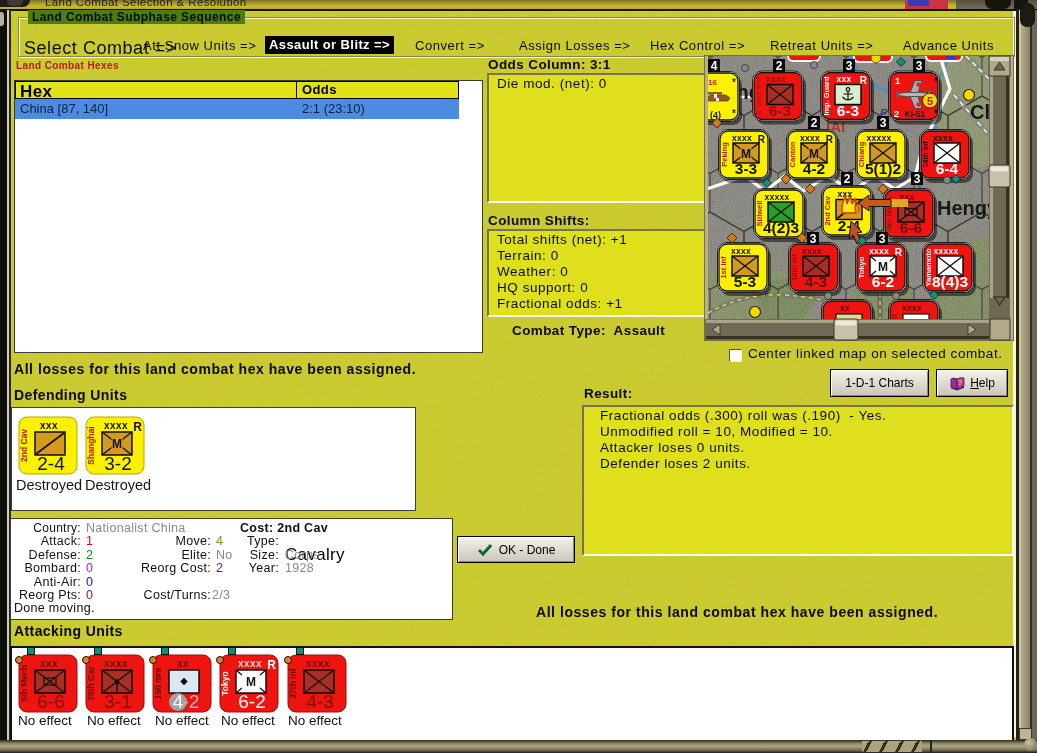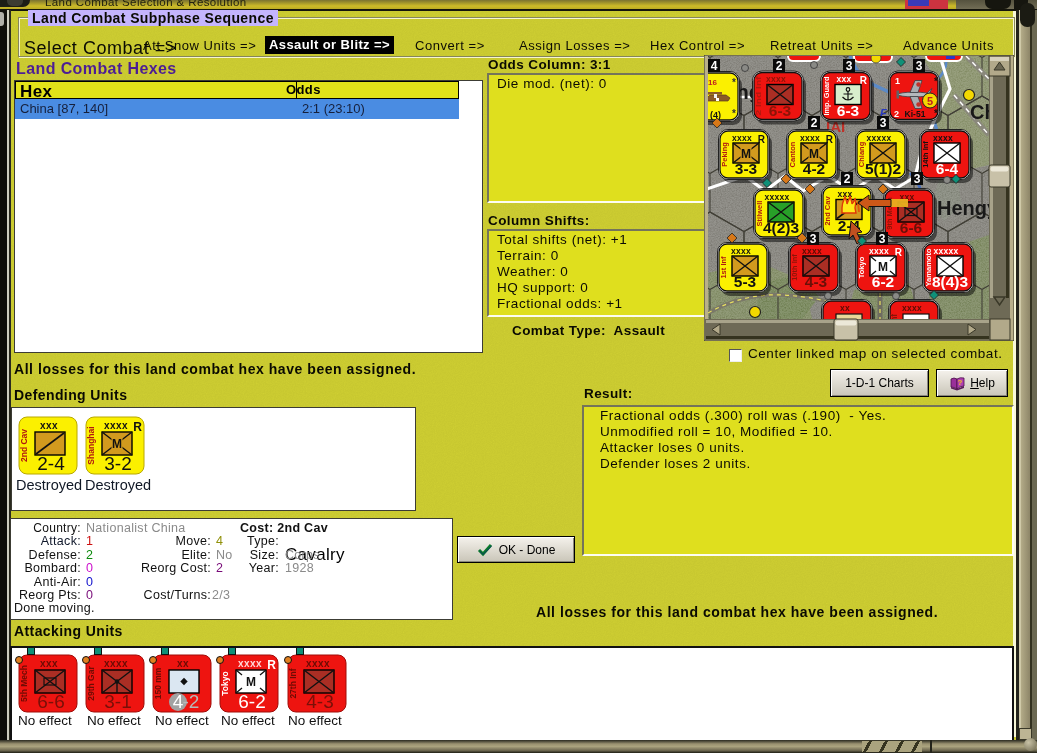--- a/index.html
+++ b/index.html
@@ -29,35 +29,35 @@
 <div class="abs" style="left:1021px;top:10px;width:9px;height:743px;background:linear-gradient(90deg,#b3ab88,#8d8568)"></div>
 <div class="abs" style="left:1030px;top:10px;width:2px;height:743px;background:#32301f"></div>
 <div class="abs" style="left:1032px;top:10px;width:5px;height:743px;background:#6b6852"></div>
 <div class="abs" style="left:1020px;top:3px;width:15px;height:24px;background:#1b1b13;border-radius:7px"></div>
 <div class="abs" style="left:1019px;top:728px;width:13px;height:12px;background:#bdb594;border:1px solid #3a3828"></div>
 <div class="abs" style="left:0;top:740px;width:1037px;height:13px;background:linear-gradient(#2a2a20,#9a9270 30%,#aaa37e 50%,#6e6850 80%,#1c1c12)"></div>
 <div class="abs" style="left:862px;top:741px;width:60px;height:11px;background:repeating-linear-gradient(119deg,#aaa37e 0 6px,#35331f 6px 9px,#aaa37e 9px 14px)"></div>
 <div class="abs" style="left:930px;top:740px;width:2px;height:13px;background:#23231a"></div>
 <div class="abs" style="left:1024px;top:738px;width:13px;height:13px;border-radius:50%;background:radial-gradient(circle at 35% 35%,#c8c2a6,#6a654c)"></div>
 <div class="abs" style="left:18px;top:17px;width:997px;height:40px;border:1px solid #85855c;box-shadow:1px 1px 0 #f6f6cf, inset 1px 1px 0 #f6f6cf;"></div>
-<div class="abs b" style="left:28px;top:10px;font-size:14px;background:#c4b5fd;padding:0 4px;color:#0a0a02">Land Combat Subphase Sequence</div>
+<div class="abs b" style="left:28px;top:10px;font-size:12px;background:#4d7c0f;padding:0 4px;color:#0a0a02">Land Combat Subphase Sequence</div>
 <div class="txt" style="left:24px;top:38px;font-size:18px">Select Combat =&gt;</div>
 <div class="txt" style="left:143px;top:38px;font-size:13px">Att Snow Units =&gt;</div>
 <div class="txt" style="left:415px;top:38px;font-size:13px">Convert =&gt;</div>
 <div class="txt" style="left:519px;top:38px;font-size:13px">Assign Losses =&gt;</div>
 <div class="txt" style="left:650px;top:38px;font-size:13px">Hex Control =&gt;</div>
 <div class="txt" style="left:770px;top:38px;font-size:13px">Retreat Units =&gt;</div>
 <div class="txt" style="left:903px;top:38px;font-size:13px">Advance Units</div>
 <div class="abs b" style="left:265px;top:36px;font-size:13px;background:#000;color:#fff;padding:1px 4px 2px">Assault or Blitz =&gt;</div>
-<div class="abs b" style="left:16px;top:60px;font-size:16px;color:#4c1d95">Land Combat Hexes</div>
+<div class="abs b" style="left:16px;top:60px;font-size:10px;color:#b91c1c">Land Combat Hexes</div>
 <div class="abs" style="left:14px;top:80px;width:469px;height:273px;background:#fff;border:1px solid #3c3c34"></div>
 <div class="abs" style="left:15px;top:81px;width:281px;height:18px;background:#e2e219;border:1px solid #000;border-right:none"></div>
 <div class="abs" style="left:296px;top:81px;width:163px;height:18px;background:#e2e219;border:1px solid #000"></div>
 <div class="abs b" style="left:20px;top:82px;font-size:17px">Hex</div>
-<div class="abs b" style="left:286px;top:82px;font-size:13px">Odds</div>
+<div class="abs b" style="left:302px;top:82px;font-size:13px">Odds</div>
 <div class="abs" style="left:15px;top:99px;width:444px;height:20px;background:#4a8ce2"></div>
 <div class="abs" style="left:20px;top:101px;font-size:13px;color:#16203c">China [87, 140]</div>
 <div class="abs" style="left:302px;top:101px;font-size:13px;color:#16203c">2:1 (23:10)</div>
 <div class="abs b" style="left:488px;top:57px;font-size:13.5px;color:#0a0a02">Odds Column: 3:1</div>
 <div class="sunk" style="left:487px;top:73px;width:220px;height:130px"></div>
 <div class="txt" style="left:497px;top:76px">Die mod. (net): 0</div>
 <div class="abs b" style="left:488px;top:213px;font-size:13.5px;color:#0a0a02">Column Shifts:</div>
 <div class="sunk" style="left:487px;top:229px;width:220px;height:88px"></div>
 <div class="txt" style="left:497px;top:232px">Total shifts (net): +1</div>
 <div class="txt" style="left:497px;top:248px">Terrain: 0</div>

